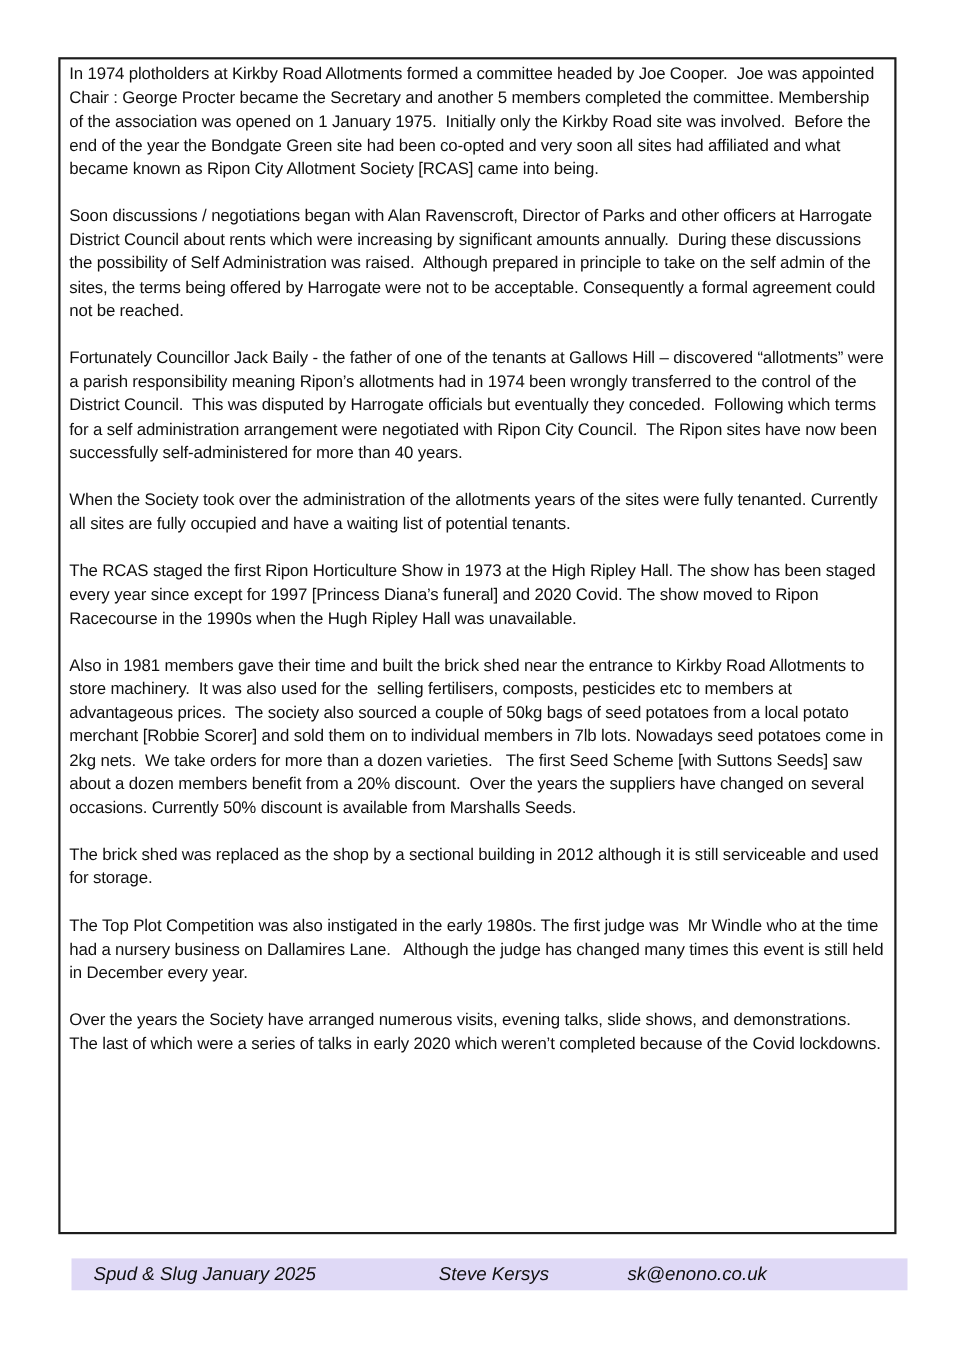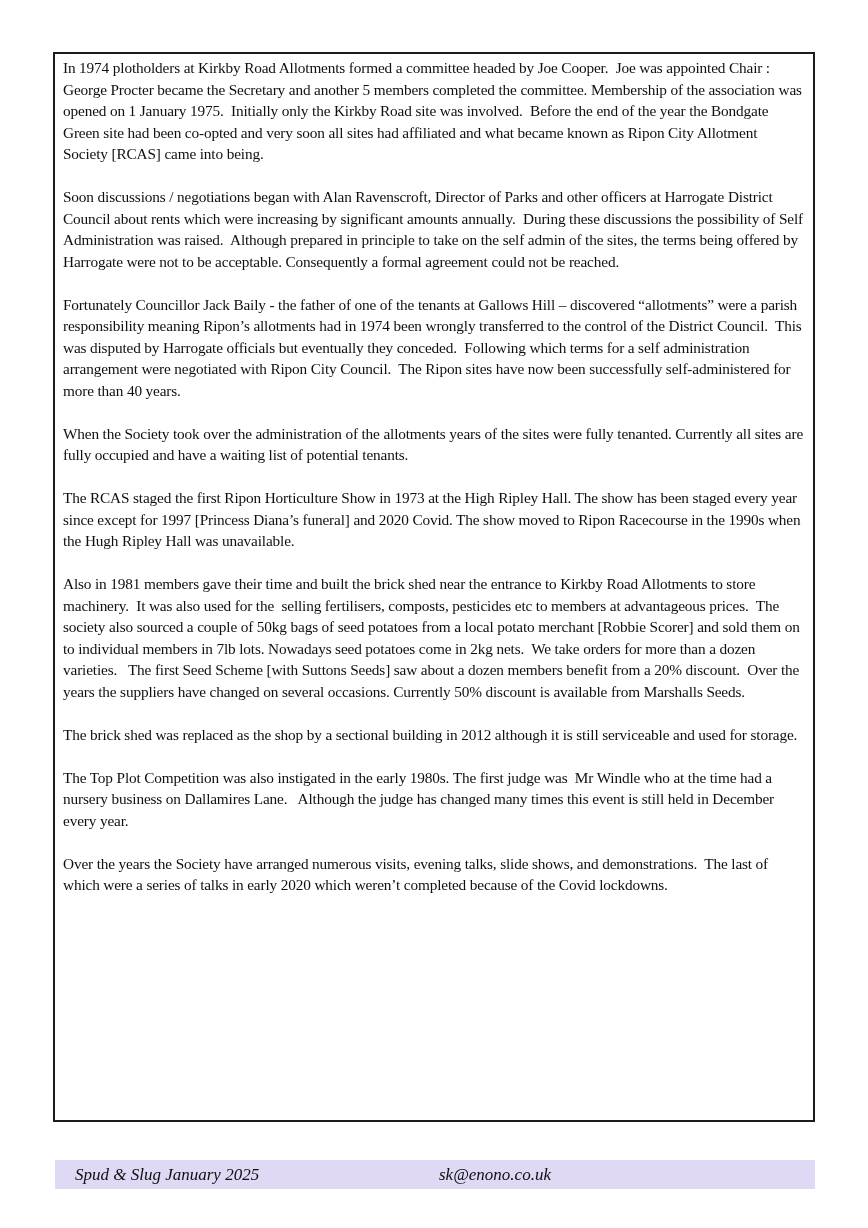--- a/index.html
+++ b/index.html
@@ -1,21 +1,21 @@
 <!DOCTYPE html>
 <html style="--border: #1c1c1c; --footer_background: #dfd9f6; --text: #0f0f0f;"><head>
 <meta charset="utf-8">
 <style>
   html, body { margin: 0; padding: 0; background: #ffffff; }
   .page {
     position: relative;
     width: 868px;
     height: 1228px;
     background: #ffffff;
-    font-family: Liberation Serif, serif;
+    font-family: Liberation Sans, sans-serif;
     overflow: hidden;
   }
   .content-box {
     position: absolute;
     left: 53px;
     top: 52px;
     width: 762px;
     height: 1070px;
     border: 2px solid var(--border, #1c1c1c);
     box-sizing: border-box;
@@ -24,33 +24,32 @@
   .content-box p {
     margin: 0 0 21.5px 0;
     font-size: 15.3px;
     line-height: 21.5px;
     color: var(--text, #0f0f0f);
     letter-spacing: -0.15px;
     white-space: pre-wrap;
   }
   .footer-bar {
     position: absolute;
-    left: 55px;
+    left: 65px;
     top: 1144px;
     width: 760px;
     height: 29px;
     background: var(--footer_background, #dfd9f6);
     box-sizing: border-box;
     display: flex;
     align-items: center;
     padding: 0 12px 0 20px;
     font-style: italic;
     font-size: 17px;
     color: var(--text, #0f0f0f);
-    margin-top: 16px;
   }
   .footer-left   { flex: 1; text-align: left; }
   .footer-center { flex: 1; text-align: center; }
   .footer-right  { flex: 1; text-align: left; }
 </style>
 </head>
 <body>
 
 <div class="page">
 
@@ -61,16 +60,17 @@
     <p>When the Society took over the administration of the allotments years of the sites were fully tenanted. Currently all sites are fully occupied and have a waiting list of potential tenants.</p>
     <p>The RCAS staged the first Ripon Horticulture Show in 1973 at the High Ripley Hall. The show has been staged every year since except for 1997 [Princess Diana’s funeral] and 2020 Covid. The show moved to Ripon Racecourse in the 1990s when the Hugh Ripley Hall was unavailable.</p>
     <p>Also in 1981 members gave their time and built the brick shed near the entrance to Kirkby Road Allotments to store machinery.  It was also used for the  selling fertilisers, composts, pesticides etc to members at advantageous prices.  The society also sourced a couple of 50kg bags of seed potatoes from a local potato merchant [Robbie Scorer] and sold them on to individual members in 7lb lots. Nowadays seed potatoes come in 2kg nets.  We take orders for more than a dozen varieties.   The first Seed Scheme [with Suttons Seeds] saw about a dozen members benefit from a 20% discount.  Over the years the suppliers have changed on several occasions. Currently 50% discount is available from Marshalls Seeds.</p>
     <p>The brick shed was replaced as the shop by a sectional building in 2012 although it is still serviceable and used for storage.</p>
     <p>The Top Plot Competition was also instigated in the early 1980s. The first judge was  Mr Windle who at the time had a nursery business on Dallamires Lane.   Although the judge has changed many times this event is still held in December every year.</p>
     <p>Over the years the Society have arranged numerous visits, evening talks, slide shows, and demonstrations.  The last of which were a series of talks in early 2020 which weren’t completed because of the Covid lockdowns.</p>
   </div>
 
   <div class="footer-bar">
     <span class="footer-left">Spud &amp; Slug January 2025</span>
+    <span class="footer-center">Steve Kersys</span>
     <span class="footer-right">sk@enono.co.uk</span>
   </div>
 
 </div>
 
 </body></html>

